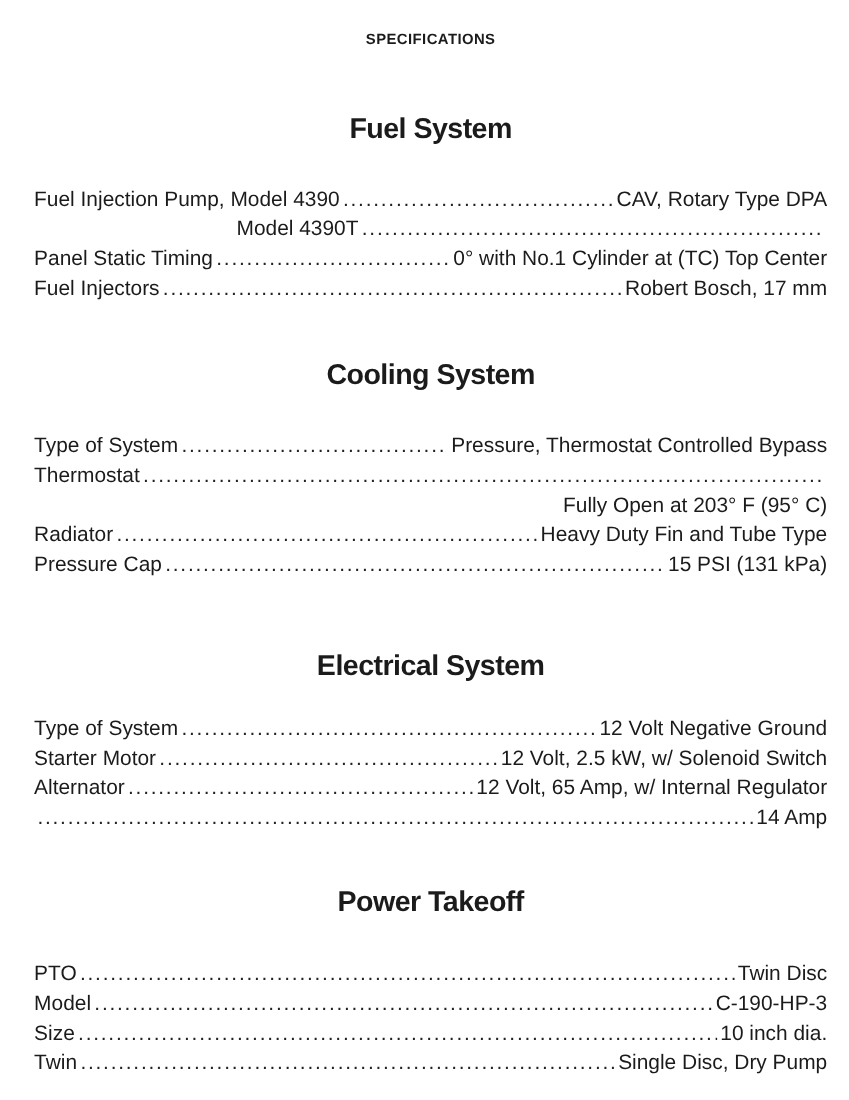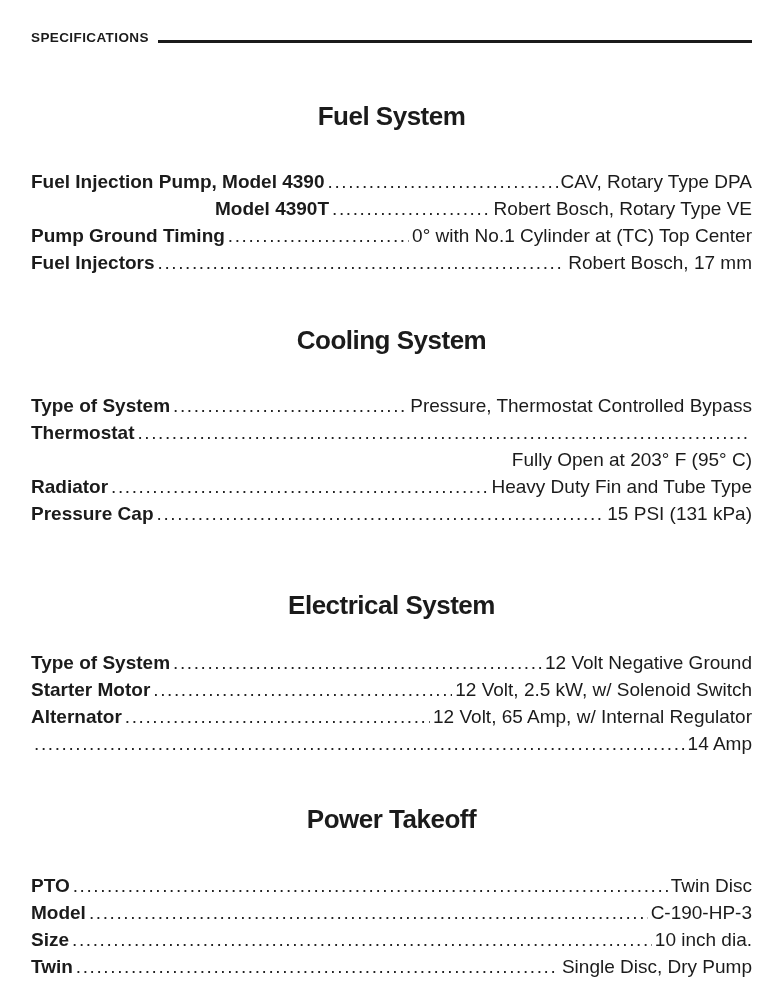--- a/index.html
+++ b/index.html
@@ -20,20 +20,21 @@
     width: 772px;
     height: 1000px;
     padding: 28px 20px 0 31px;
   }
 
   
   .doc-header {
     display: flex;
     align-items: center;
     height: 18px;
+    flex-direction: column;
   }
   .doc-header-title {
     font-size: 13.5px;
     font-weight: bold;
     letter-spacing: 0.4px;
     white-space: nowrap;
   }
   .doc-header-rule {
     flex: 1;
     height: 2.5px;
@@ -63,21 +64,21 @@
   .sec-power .spec-list      { margin-top: 39px; }
 
   .row {
     display: flex;
     align-items: baseline;
     height: 27px;
     line-height: 27px;
     font-size: 19px;
     white-space: nowrap;
   }
-  .row .label { flex: none; font-weight: bold; }
+  .row .label { flex: none; }
   .row .value { flex: none; }
 
   .row .leader {
     flex: 1 1 auto;
     overflow: hidden;
     margin: 0 3px;
     min-width: 8px;
   }
   .row .leader::after {
     content: "......................................................................................................................................................................................";
@@ -103,24 +104,23 @@
     <h2 class="sec-title">Fuel System</h2>
     <div class="spec-list">
       <div class="row">
         <span class="label">Fuel Injection Pump, Model 4390</span>
         <span class="leader"></span>
         <span class="value">CAV, Rotary Type DPA</span>
       </div>
       <div class="row indent">
         <span class="label">Model 4390T</span>
         <span class="leader"></span>
-        <span class="value">Robert Bosch, Rotary Type VE</span>
-      </div>
-      <div class="row">
-        <span class="label">Pump Ground Timing</span>
+      </div>
+      <div class="row">
+        <span class="label">Panel Static Timing</span>
         <span class="leader"></span>
         <span class="value">0° with No.1 Cylinder at (TC) Top Center</span>
       </div>
       <div class="row">
         <span class="label">Fuel Injectors</span>
         <span class="leader"></span>
         <span class="value">Robert Bosch, 17 mm</span>
       </div>
     </div>
   </section>

